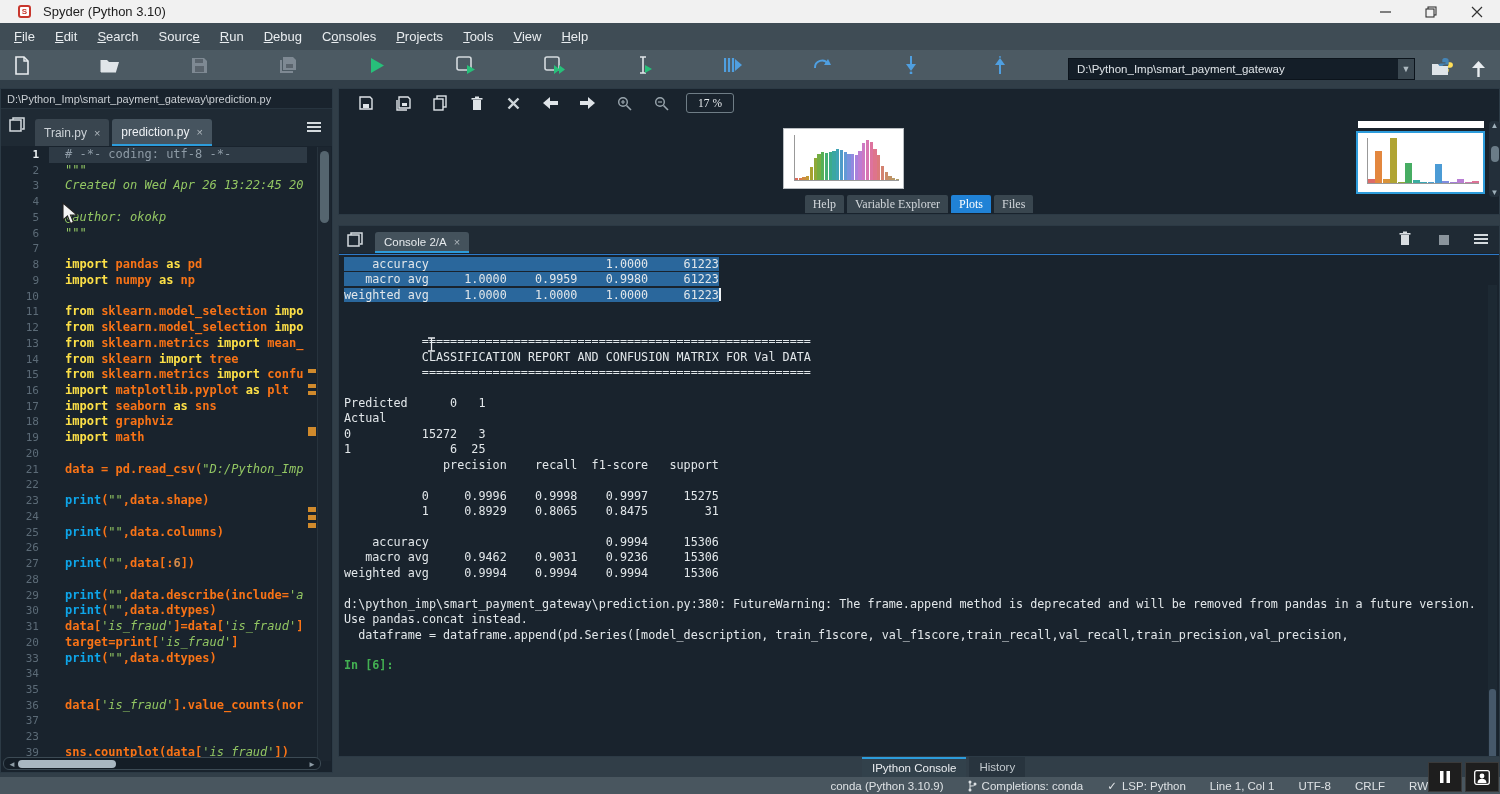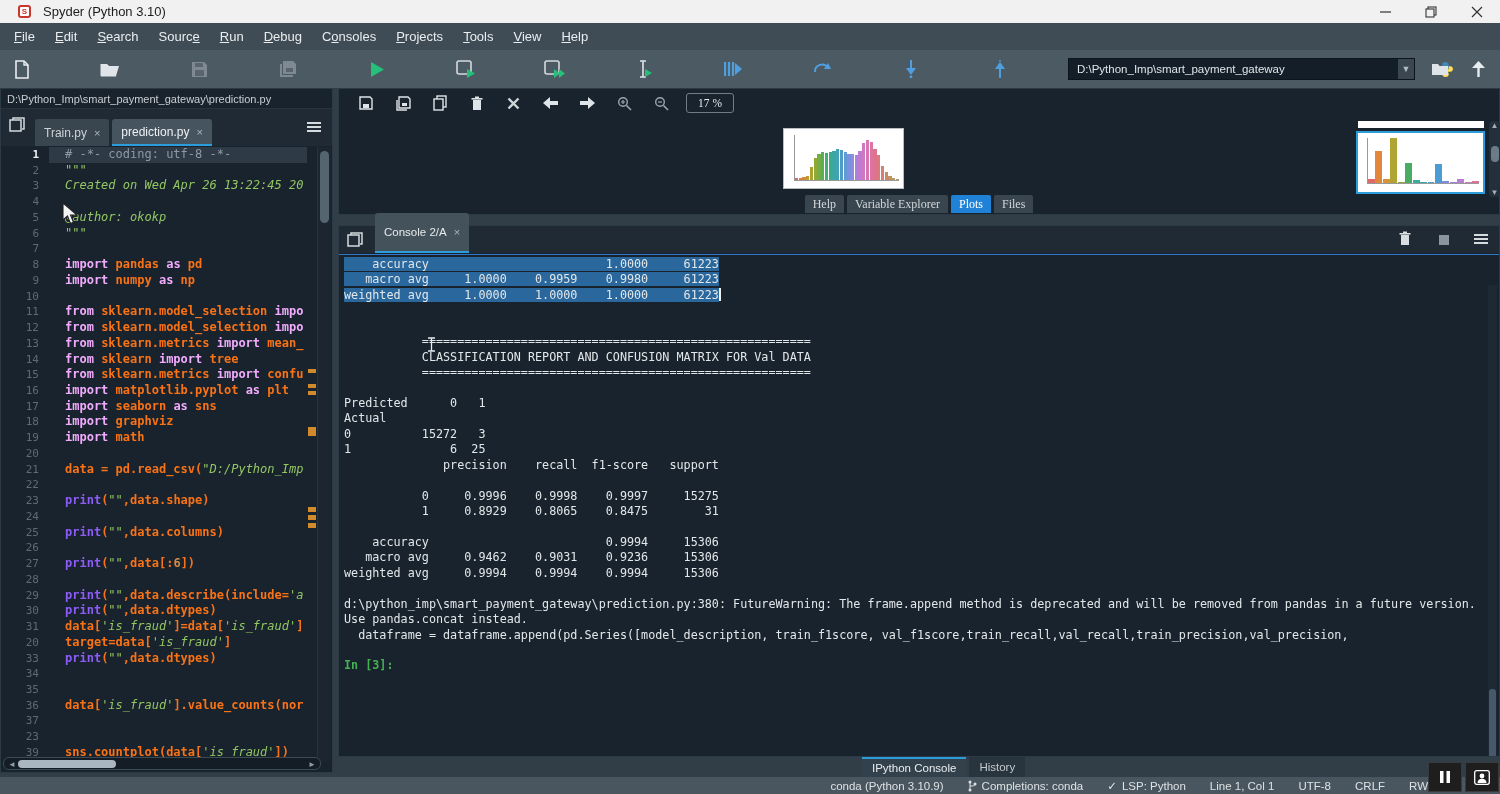--- a/index.html
+++ b/index.html
@@ -16,21 +16,21 @@
   #win-controls { margin-left:auto; display:flex; height:23px; }
   .win-btn { width:46px; height:23px; display:flex; align-items:center; justify-content:center; color:#333; }
 
   
   #menubar { position:absolute; left:0; top:23px; width:1500px; height:27px; background:#3f4c55;
     display:flex; align-items:center; padding-left:4px; }
   .menu-item { color:#e9edf0; font-size:13px; padding:4px 10px; }
   .menu-item u { text-decoration:underline; }
 
   
-  #toolbar { position:absolute; left:0; top:50px; width:1500px; height:38px; background:#4c5a63;
+  #toolbar { position:absolute; left:0; top:50px; width:1500px; height:30px; background:#4c5a63;
     display:flex; align-items:center;gap:47px; }
   .tb-btn { width:42px; height:32px; display:flex; align-items:center; justify-content:center; }
   #wd-combo { position:absolute; left:1068px; top:8px; width:347px; height:22px; background:#141e28;
     border:1px solid #0c141c; display:flex; align-items:center; }
   #wd-text { color:#dfe4e8; font-size:11.5px; padding-left:8px; flex:1; white-space:nowrap; overflow:hidden; }
   #wd-arrow { width:16px; height:20px; background:#3a4750; color:#aeb9c0; font-size:9px;
     display:flex; align-items:center; justify-content:center; }
   .tb-right-btn { position:absolute; top:8px; width:24px; height:22px; display:flex; align-items:center; justify-content:center; }
 
   
@@ -50,22 +50,22 @@
   #code-area { position:absolute; left:0; top:58px; width:306px; height:614px; overflow:hidden;
     font-family:"DejaVu Sans Mono", monospace; font-size:12px; }
   .code-row { display:flex; height:15.74px; line-height:15.74px; white-space:pre; }
   .gutter-num { width:48px; text-align:right; padding-right:10px; color:#5c6b77; font-size:11px; flex:none; }
   .code-text { flex:1; padding-left:16px; overflow:hidden; font-weight:600; }
   .code-row.current .code-text { background:#2e3a45; }
   .code-row.current .gutter-num { color:#eef2f5; font-weight:bold; }
   .tk-com{color:#8e9ba6; font-weight:400;}
   .tk-doc{color:#93c763; font-style:italic; font-weight:400;}
   .tk-str{color:#93c763; font-style:italic; font-weight:400;}
-  .tk-kw{color:#f0abfc;}
-  .tk-bi{color:#8b5cf6;}
+  .tk-kw{color:#fde047;}
+  .tk-bi{color:#0ea5e9;}
   .tk-num{color:#d58b4a;}
   .tk-txt{color:#f97316;}
 
   #flag-col { position:absolute; left:306px; top:58px; width:11px; height:614px; }
   .flag { position:absolute; left:1px; width:8px; background:#d08a2c; }
   #ed-vscroll { position:absolute; right:1px; top:58px; width:14px; height:614px; background:#1c2630;
     border-left:1px solid #27333d; }
   #ed-vthumb { position:absolute; left:2px; top:4px; width:9px; height:72px; background:#55656f; border-radius:5px; }
   #ed-hscroll { position:absolute; left:2px; bottom:2px; width:318px; height:13px; background:#141d26;
     border:1px solid #3c4a54; border-radius:6px; display:flex; align-items:center; }
@@ -94,21 +94,21 @@
   #plots-tabs { position:absolute; left:0; bottom:0; width:100%; height:19px; display:flex;
     justify-content:center; gap:3px; }
   .pane-tab { height:18px; padding:0 8px; background:#39464f; color:#d3d8dc; font-size:12px;
     display:flex; align-items:center; border-radius:2px 2px 0 0; }
   .pane-tab.active { background:#2082d6; color:#fff; }
 
   
   #console-panel { position:absolute; left:338px; top:225px; width:1162px; height:532px; background:#19232d;
     border:1px solid #2c3a45; }
   #console-tabbar { height:27px; background:#1f2a34; position:relative; display:flex; align-items:flex-end; }
-  #console-tab { margin-left:36px; height:40px; display:flex; align-items:center; padding:0 9px;
+  #console-tab { margin-left:36px; height:21px; display:flex; align-items:center; padding:0 9px;
     background:#44525c; color:#e6eaed; font-size:11.5px; border-radius:3px 3px 0 0;
     border-bottom:2px solid #2d9cdb; }
   .ct-btn { position:absolute; top:5px; }
   #console-content { position:absolute; left:0; top:28px; width:1160px; height:502px;
     border-top:1px solid #2d79c7; padding:2px 0 0 5px; overflow:hidden;
     font-family:"DejaVu Sans Mono", monospace; font-size:11.75px; }
   .console-line { height:15.45px; line-height:15.45px; white-space:pre; color:#e2e7ea; }
   .console-line .sel { background:#2a679c; }
   .console-line.prompt { color:#43b052; font-weight:bold; }
   #console-caret { position:absolute; left:380px; top:33px; width:2px; height:13px; background:#eef2f4; }
@@ -345,21 +345,21 @@
       <div class="code-row"><div class="gutter-num">22</div><div class="code-text"></div></div>
       <div class="code-row"><div class="gutter-num">23</div><div class="code-text"><span class="tk-bi">print</span><span class="tk-txt">(</span><span class="tk-str">""</span><span class="tk-txt">,data.shape)</span></div></div>
       <div class="code-row"><div class="gutter-num">24</div><div class="code-text"></div></div>
       <div class="code-row"><div class="gutter-num">25</div><div class="code-text"><span class="tk-bi">print</span><span class="tk-txt">(</span><span class="tk-str">""</span><span class="tk-txt">,data.columns)</span></div></div>
       <div class="code-row"><div class="gutter-num">26</div><div class="code-text"></div></div>
       <div class="code-row"><div class="gutter-num">27</div><div class="code-text"><span class="tk-bi">print</span><span class="tk-txt">(</span><span class="tk-str">""</span><span class="tk-txt">,data[:</span><span class="tk-num">6</span><span class="tk-txt">])</span></div></div>
       <div class="code-row"><div class="gutter-num">28</div><div class="code-text"></div></div>
       <div class="code-row"><div class="gutter-num">29</div><div class="code-text"><span class="tk-bi">print</span><span class="tk-txt">(</span><span class="tk-str">""</span><span class="tk-txt">,data.describe(include=</span><span class="tk-str">'a</span></div></div>
       <div class="code-row"><div class="gutter-num">30</div><div class="code-text"><span class="tk-bi">print</span><span class="tk-txt">(</span><span class="tk-str">""</span><span class="tk-txt">,data.dtypes)</span></div></div>
       <div class="code-row"><div class="gutter-num">31</div><div class="code-text"><span class="tk-txt">data[</span><span class="tk-str">'is_fraud'</span><span class="tk-txt">]=data[</span><span class="tk-str">'is_fraud'</span><span class="tk-txt">]</span></div></div>
-      <div class="code-row"><div class="gutter-num">20</div><div class="code-text"><span class="tk-txt">target=data[</span><span class="tk-str">'is_fraud'</span><span class="tk-txt">]</span></div></div>
+      <div class="code-row"><div class="gutter-num">20</div><div class="code-text"><span class="tk-txt">target=print[</span><span class="tk-str">'is_fraud'</span><span class="tk-txt">]</span></div></div>
       <div class="code-row"><div class="gutter-num">33</div><div class="code-text"><span class="tk-bi">print</span><span class="tk-txt">(</span><span class="tk-str">""</span><span class="tk-txt">,data.dtypes)</span></div></div>
       <div class="code-row"><div class="gutter-num">34</div><div class="code-text"></div></div>
       <div class="code-row"><div class="gutter-num">35</div><div class="code-text"></div></div>
       <div class="code-row"><div class="gutter-num">36</div><div class="code-text"><span class="tk-txt">data[</span><span class="tk-str">'is_fraud'</span><span class="tk-txt">].value_counts(nor</span></div></div>
       <div class="code-row"><div class="gutter-num">37</div><div class="code-text"></div></div>
       <div class="code-row"><div class="gutter-num">23</div><div class="code-text"></div></div>
       <div class="code-row"><div class="gutter-num">39</div><div class="code-text"><span class="tk-txt">sns.countplot(data[</span><span class="tk-str">'is_fraud'</span><span class="tk-txt">])</span></div></div>
     </div>
   <div id="flag-col">
       <div class="flag" style="top: 222px; height: 4px;"></div>
@@ -573,21 +573,21 @@
       <div class="console-line">           1     0.8929    0.8065    0.8475        31</div>
       <div class="console-line"></div>
       <div class="console-line">    accuracy                         0.9994     15306</div>
       <div class="console-line">   macro avg     0.9462    0.9031    0.9236     15306</div>
       <div class="console-line">weighted avg     0.9994    0.9994    0.9994     15306</div>
       <div class="console-line"></div>
       <div class="console-line">d:\python_imp\smart_payment_gateway\prediction.py:380: FutureWarning: The frame.append method is deprecated and will be removed from pandas in a future version.</div>
       <div class="console-line">Use pandas.concat instead.</div>
       <div class="console-line">  dataframe = dataframe.append(pd.Series([model_description, train_f1score, val_f1score,train_recall,val_recall,train_precision,val_precision,</div>
       <div class="console-line"></div>
-      <div class="console-line prompt">In [3]:</div>
+      <div class="console-line prompt">In [6]:</div>
     </div>
 </div>
 
 <div id="bottom-tabs">
   <div class="bot-tab active">
       <span>IPython Console</span>
     </div>
   <div class="bot-tab">
       <span>History</span>
     </div>

